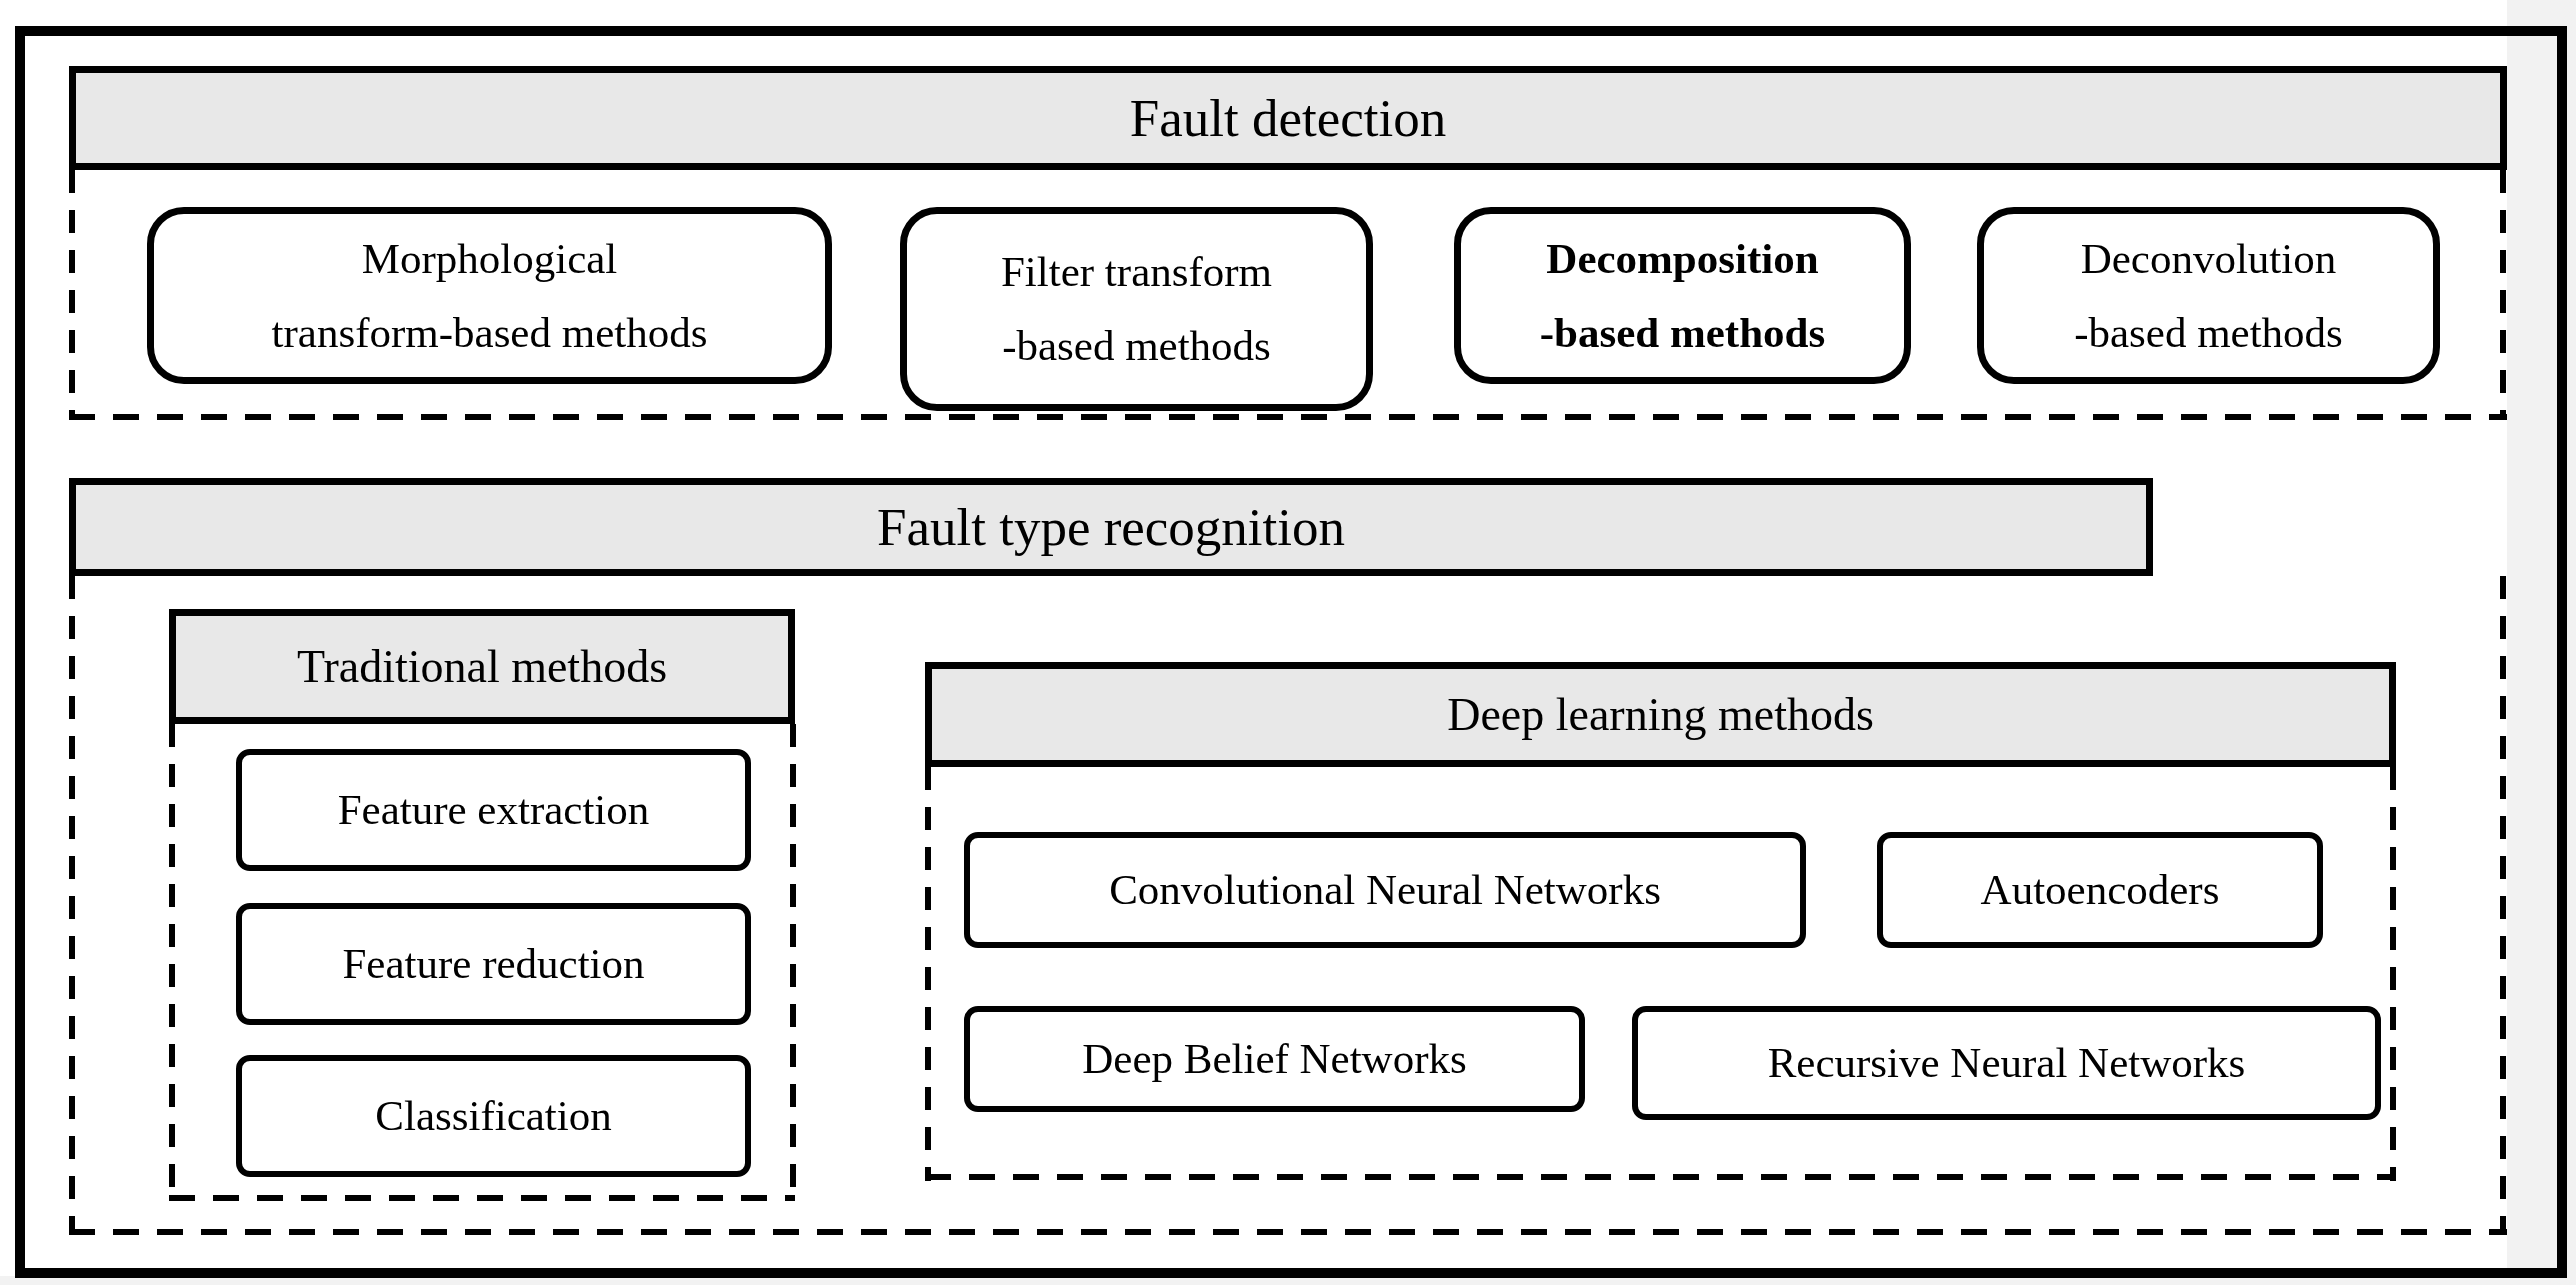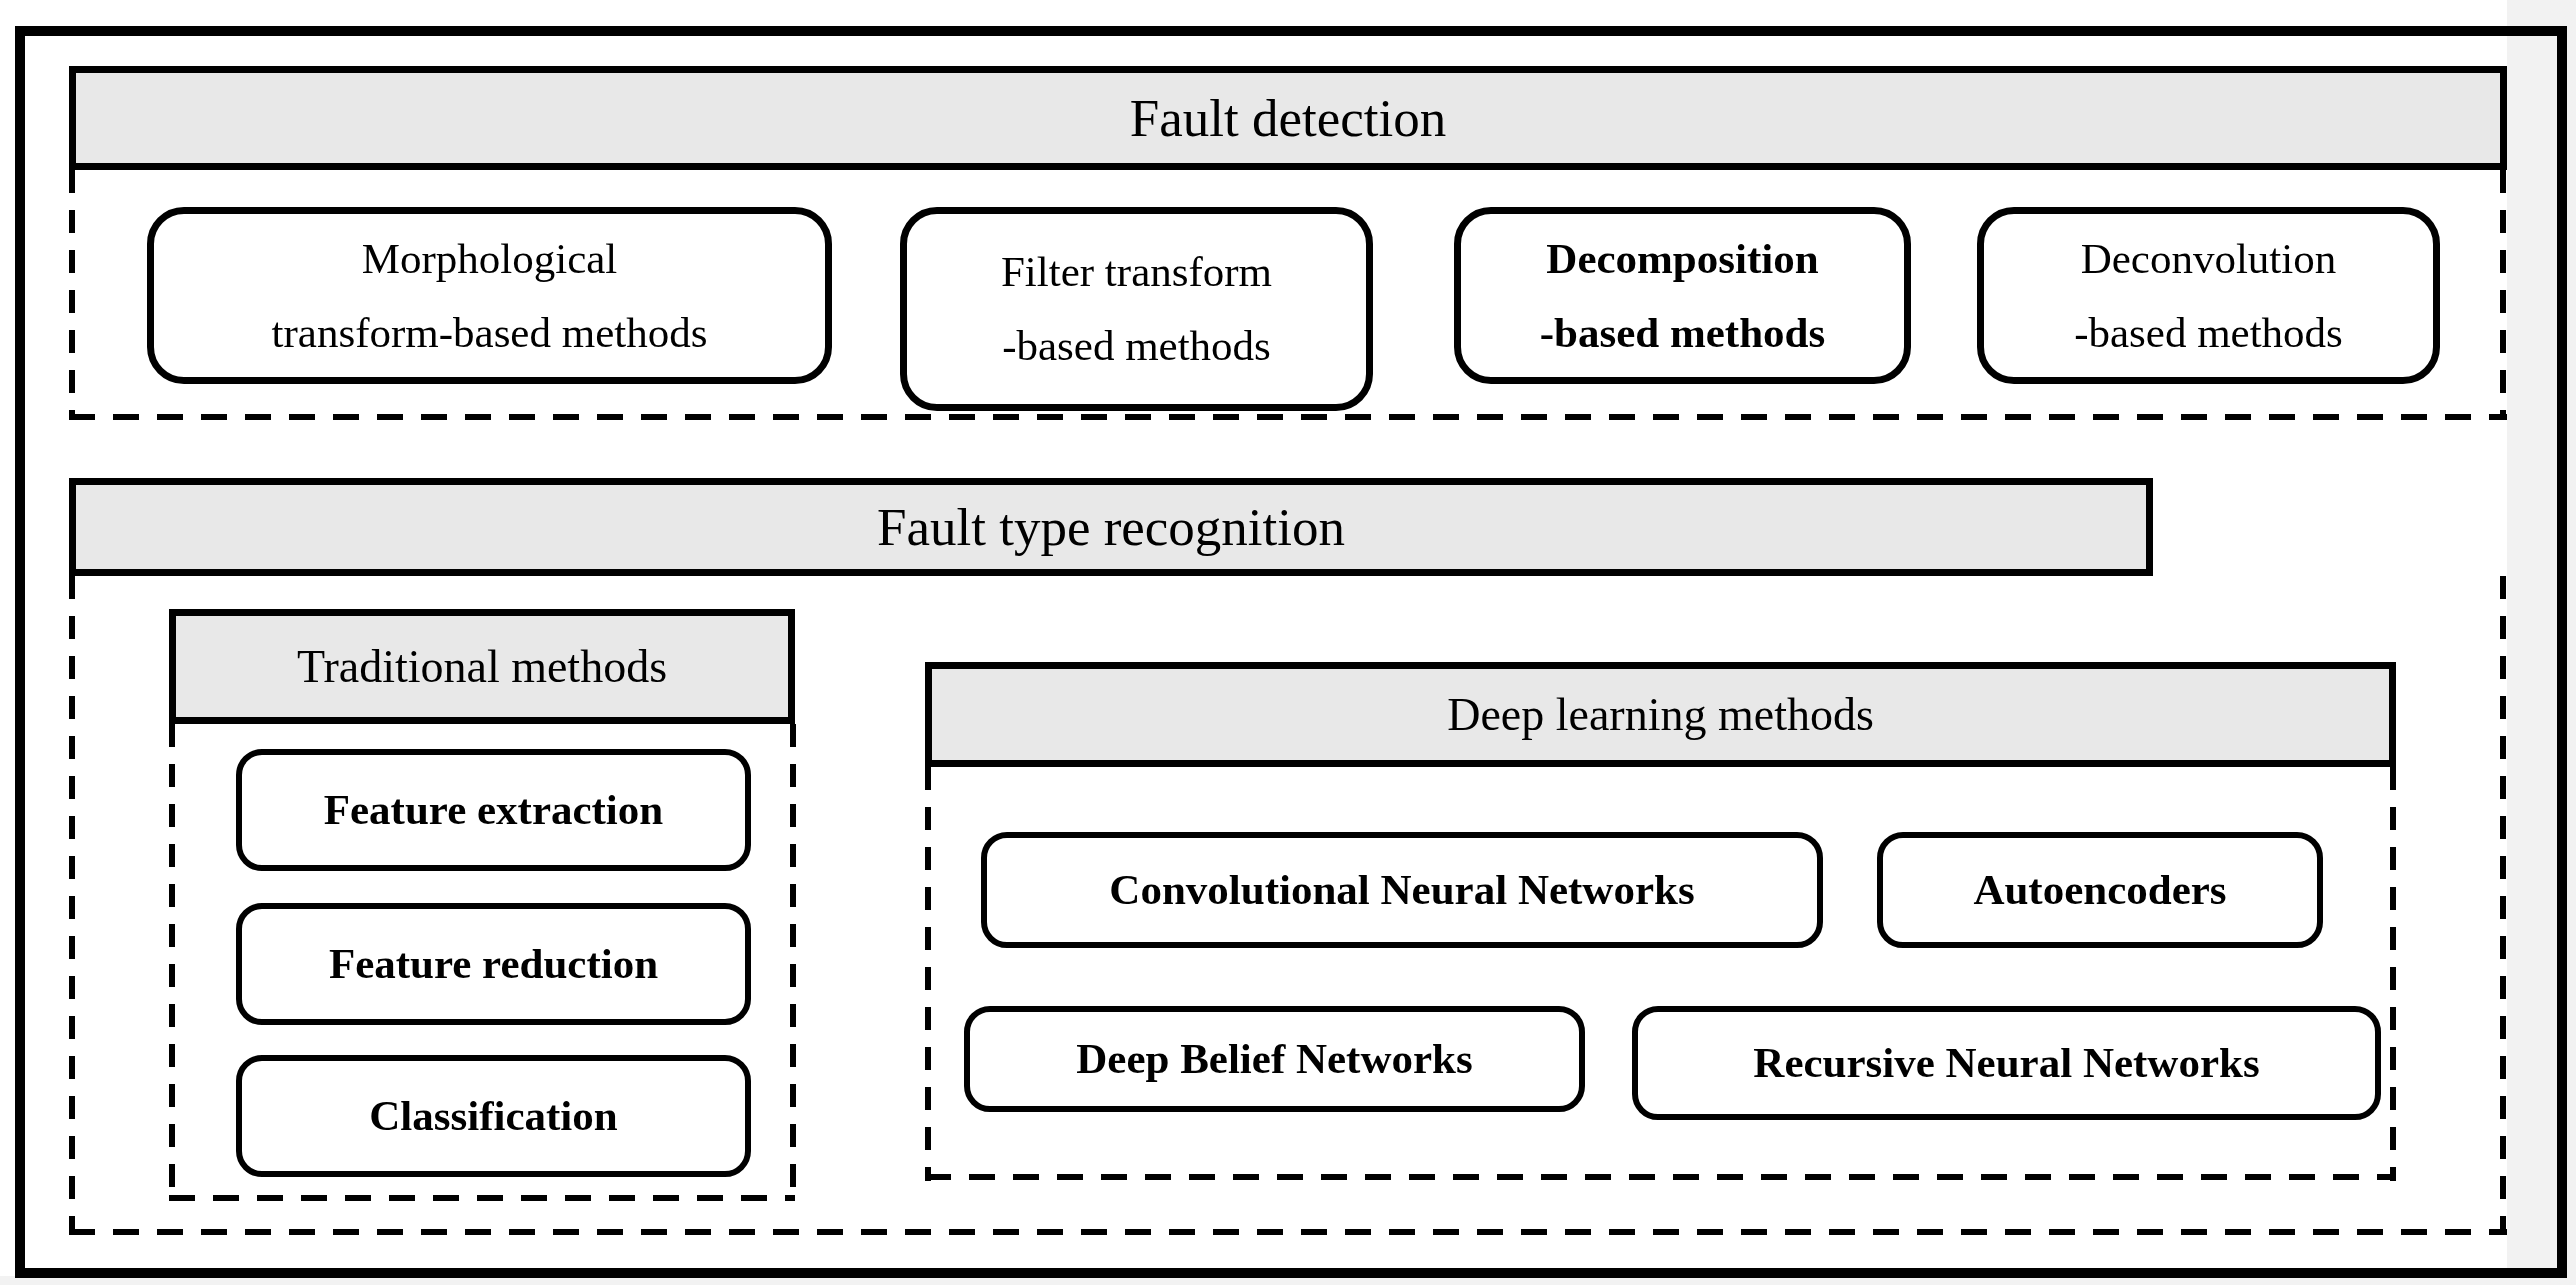--- a/index.html
+++ b/index.html
@@ -12,21 +12,21 @@
 
   .hdr{position:absolute;box-sizing:border-box;border:7.9px solid #000;background:#e8e8e8;
        display:flex;align-items:center;justify-content:center;z-index:4;
        font-size:53px;white-space:nowrap;}
   .subhdr{border-width:7.2px;font-size:46px;}
 
   .rbox{position:absolute;box-sizing:border-box;border:7.2px solid #000;background:#ffffff;
         display:flex;align-items:center;justify-content:center;text-align:center;z-index:4;
         font-size:43px;line-height:1.72;}
   .big{border-radius:37px;}
-  .small{border-radius:26px;border-width:6.4px;font-weight:bold;}
+  .small{border-radius:14px;border-width:6.4px;}
   .rbox .ln{display:block;}
 
   .dash-v{position:absolute;width:6.4px;z-index:4;
           background:repeating-linear-gradient(180deg,#000 0 23px,transparent 23px 40px);}
   .dash-h{position:absolute;height:6.4px;z-index:4;
           background:repeating-linear-gradient(90deg,#000 0 26px,transparent 26px 44px);}
 </style>
 </head>
 <body>
 
@@ -100,21 +100,21 @@
   </div>
 
   <div class="hdr subhdr" style="left:925px;top:662px;width:1471px;height:105px;">
     <span>Deep learning methods</span>
   </div>
 
   <div class="dash-v" style="left:925px;top:767px;height:414px;"></div>
   <div class="dash-v" style="left:2390px;top:767px;height:414px;"></div>
   <div class="dash-h" style="left:925px;top:1174px;width:1471px;"></div>
 
-  <div class="rbox small" style="left:964px;top:832px;width:842px;height:116px;margin-left:17px;">
+  <div class="rbox small" style="left:964px;top:832px;width:842px;height:116px;">
     <span>Convolutional Neural Networks</span>
   </div>
   <div class="rbox small" style="left:1877px;top:832px;width:446px;height:116px;">
     <span>Autoencoders</span>
   </div>
   <div class="rbox small" style="left:964px;top:1006px;width:621px;height:106px;text-align:right;">
     <span>Deep Belief Networks</span>
   </div>
   <div class="rbox small" style="left:1632px;top:1006px;width:749px;height:114px;">
     <span>Recursive Neural Networks</span>

